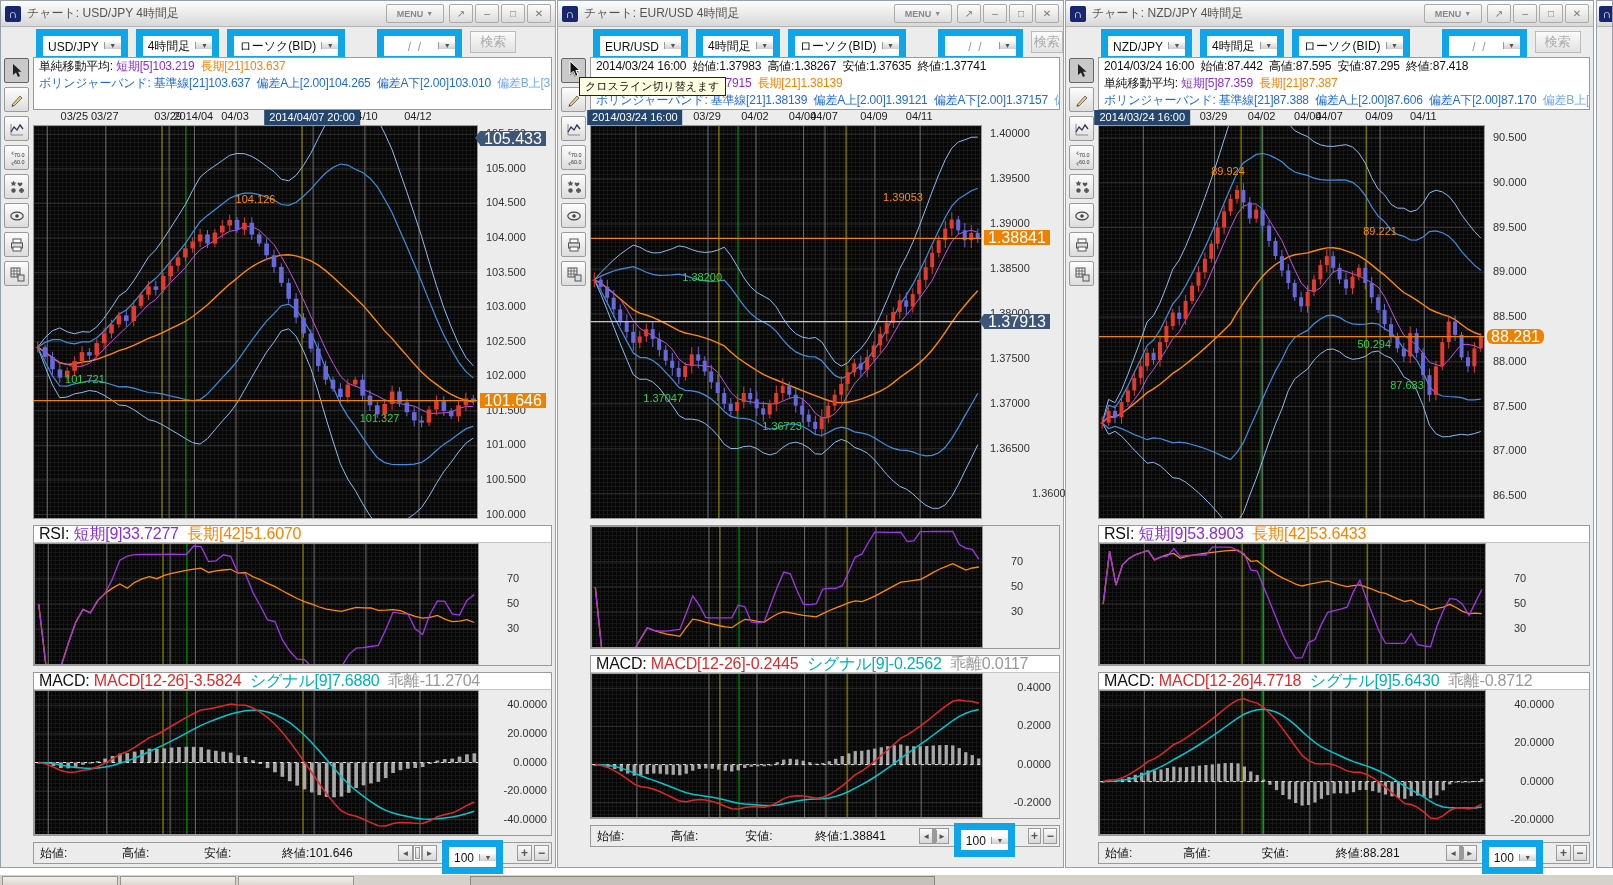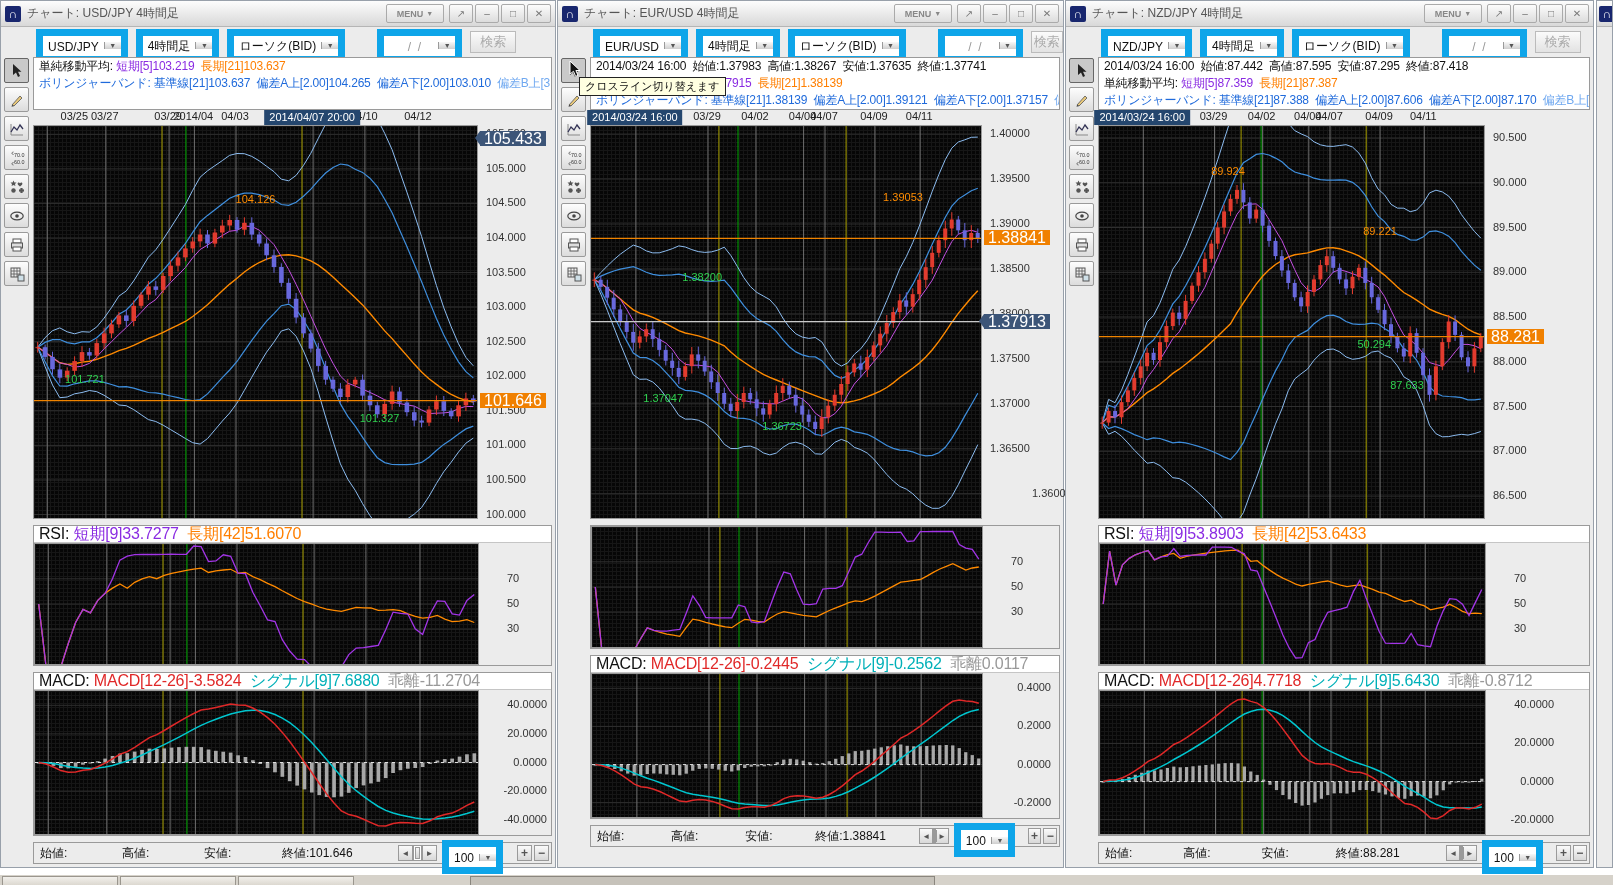--- a/index.html
+++ b/index.html
@@ -1179,21 +1179,21 @@
       <div class="yaxis">
             <div class="ytick" style="top: 5.99543px;">90.500</div>
             <div class="ytick" style="top: 50.7545px;">90.000</div>
             <div class="ytick" style="top: 95.5136px;">89.500</div>
             <div class="ytick" style="top: 140.273px;">89.000</div>
             <div class="ytick" style="top: 185.032px;">88.500</div>
             <div class="ytick" style="top: 229.791px;">88.000</div>
             <div class="ytick" style="top: 274.55px;">87.500</div>
             <div class="ytick" style="top: 319.309px;">87.000</div>
             <div class="ytick" style="top: 364.068px;">86.500</div>
-            <div class="badge orange" style="top: 203.636px;">88.281</div>
+            <div class="badge orange" style="top: 203.636px; border-radius: 6px;">88.281</div>
           </div>
     </div>
     <div class="panel">
       <div class="phead"><span class="lk">RSI: </span><span class="pu">短期[9]53.8903</span><span>  </span><span class="or">長期[42]53.6433</span></div>
       <div class="prow">
             <div class="plot rsiplot" style="width: 385px; height: 120px;">
               <svg width="385" height="120" class="layer">
                 <line x1="0" y1="34.8" x2="385" y2="34.8" stroke="#2f2f2f"></line>
                 <line x1="0" y1="60.0" x2="385" y2="60.0" stroke="#2f2f2f"></line>
                 <line x1="0" y1="85.2" x2="385" y2="85.2" stroke="#2f2f2f"></line>

